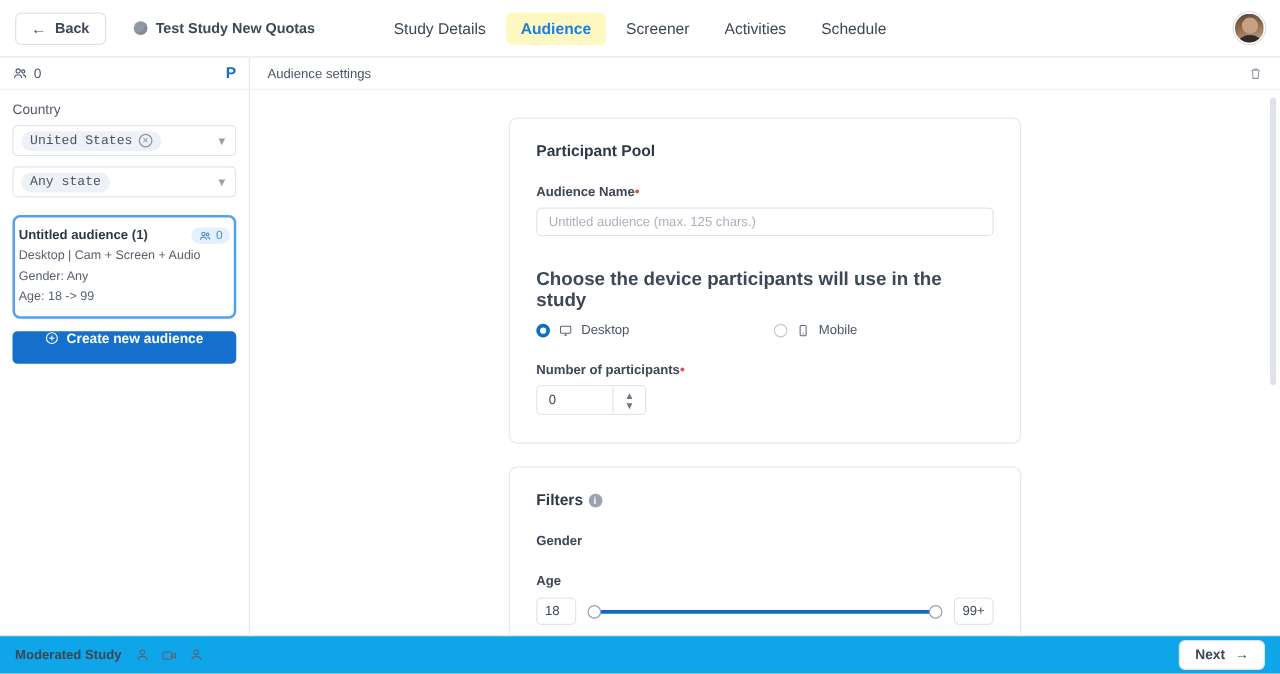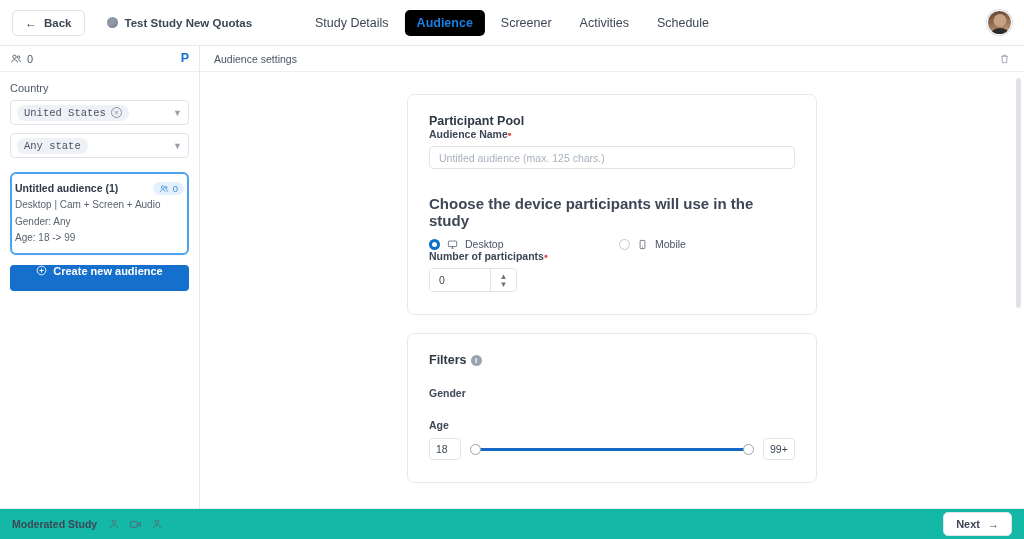--- a/index.html
+++ b/index.html
@@ -41,21 +41,21 @@
   }
   .tabs {
     position: absolute; left: 50%; transform: translateX(-50%);
     display: flex; align-items: center; gap: 4px;
   }
   .tab {
     font-size: 12.5px; color: #3d4756; font-weight: normal;
     padding: 6px 12px; border-radius: 5px; cursor: pointer;
     white-space: nowrap;
   }
-  .tab.active { background: #000000; color: #1a7fe0; font-weight: bold; }
+  .tab.active { background: #fef9c3; color: #1a7fe0; font-weight: bold; }
   .top-right {
     margin-left: auto; display: flex; align-items: center; gap: 10px;
   }
   .launch-btn {
     display: flex; align-items: center; justify-content: center; gap: 7px;
     background: #1470cc; color: #fff;
     border: none; border-radius: 5px;
     height: 26px; padding: 0 16px;
     font-size: 12px; font-weight: bold; cursor: pointer;
   }
@@ -163,21 +163,21 @@
   }
   .card-title { font-size: 12.5px; font-weight: bold; color: #2f3846; }
   .card-title .info {
     display: inline-block; width: 11px; height: 11px;
     border-radius: 50%; background: #9aa3b0; color: #fff;
     font-size: 8px; line-height: 11px; text-align: center;
     vertical-align: 1.5px; margin-left: 4px; font-weight: bold;
   }
   .field-label {
     font-size: 10.5px; font-weight: bold; color: #3d4756;
-    margin-bottom: 6px; 
+    margin-bottom: 6px; margin-top: 20px;
   }
   .req { color: #e0504d; font-size: 11px; vertical-align: top; }
   .text-input {
     width: 100%; height: 23px;
     border: 1px solid #e1e5eb; border-radius: 4px;
     padding: 0 9px; font-size: 10.5px; color: #3d4756;
     font-family: "Liberation Sans", sans-serif;
     background: #fff;
   }
   .text-input::placeholder { color: #a9b1bd; }
@@ -252,21 +252,21 @@
     position: absolute; top: 6px; left: 0;
     width: 5px; height: 230px;
     background: #dfe3e9; border-radius: 3px;
   }
 
   
   .footer {
     height: 31px; flex: 0 0 31px;
     border-top: 1px solid #e6e9ee;
     display: flex; align-items: center;
-    padding: 0 12px; background: #14b8a6;
+    padding: 0 12px; background: #0ea5e9;
   }
   .foot-label { font-size: 10.5px; font-weight: bold; color: #3d4756; }
   .foot-icons { display: flex; align-items: center; gap: 9px; margin-left: 11px; color: #5c6574; }
   .next-btn {
     margin-left: auto; display: flex; align-items: center; gap: 8px;
     border: 1px solid #dfe3e9; border-radius: 5px;
     height: 24px; padding: 0 12px; background: #fff;
     font-size: 11px; font-weight: bold; color: #3d4756; cursor: pointer;
   }
   svg { display: block; }

